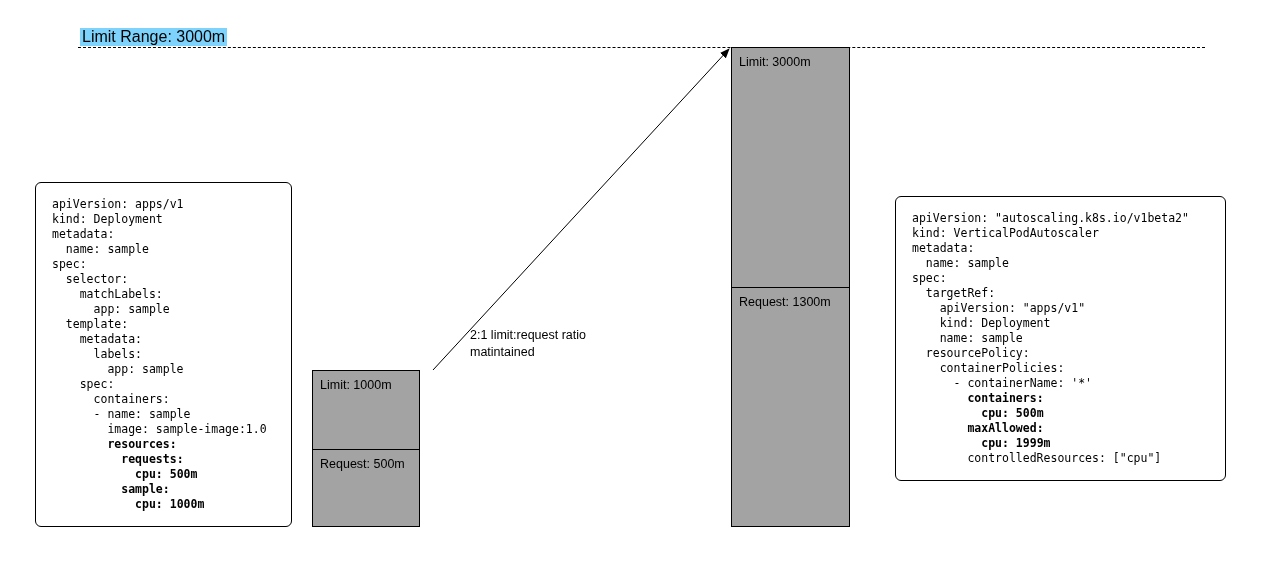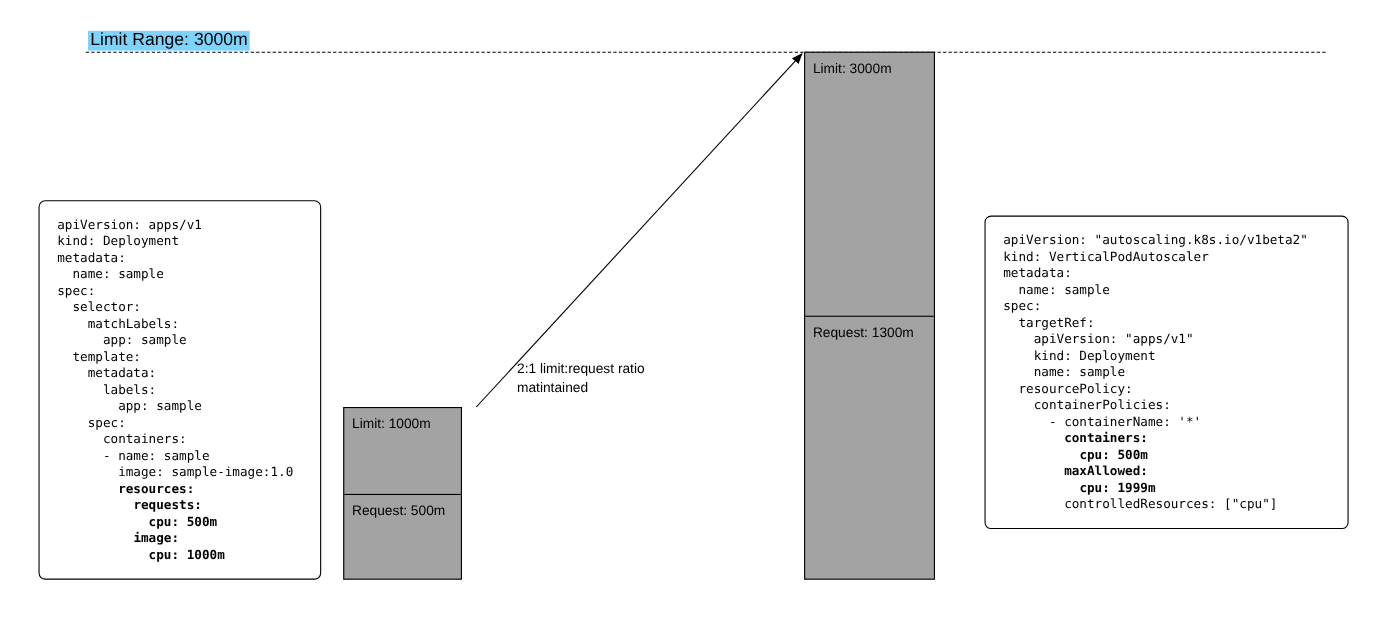--- a/index.html
+++ b/index.html
@@ -154,21 +154,21 @@
     metadata:
       labels:
         app: sample
     spec:
       containers:
       - name: sample
         image: sample-image:1.0
         <b>resources:</b>
           <b>requests:</b>
             <b>cpu: 500m</b>
-          <b>image:</b>
+          <b>sample:</b>
             <b>cpu: 1000m</b></pre>
   </div>
 
   <div class="yaml-box" id="vpa-yaml">
     <pre>apiVersion: "autoscaling.k8s.io/v1beta2"
 kind: VerticalPodAutoscaler
 metadata:
   name: sample
 spec:
   targetRef:

